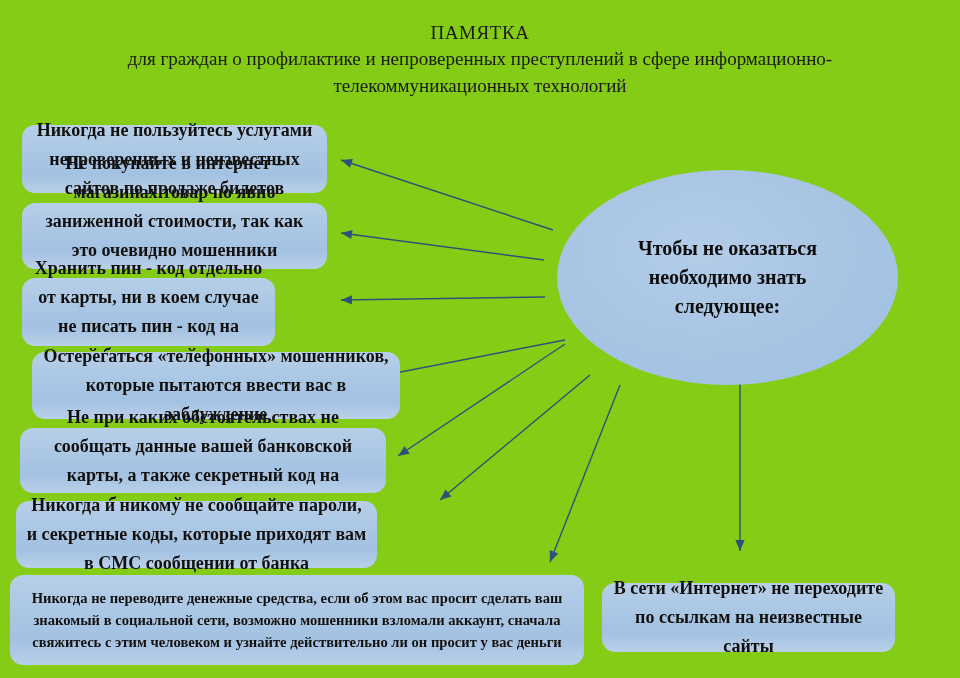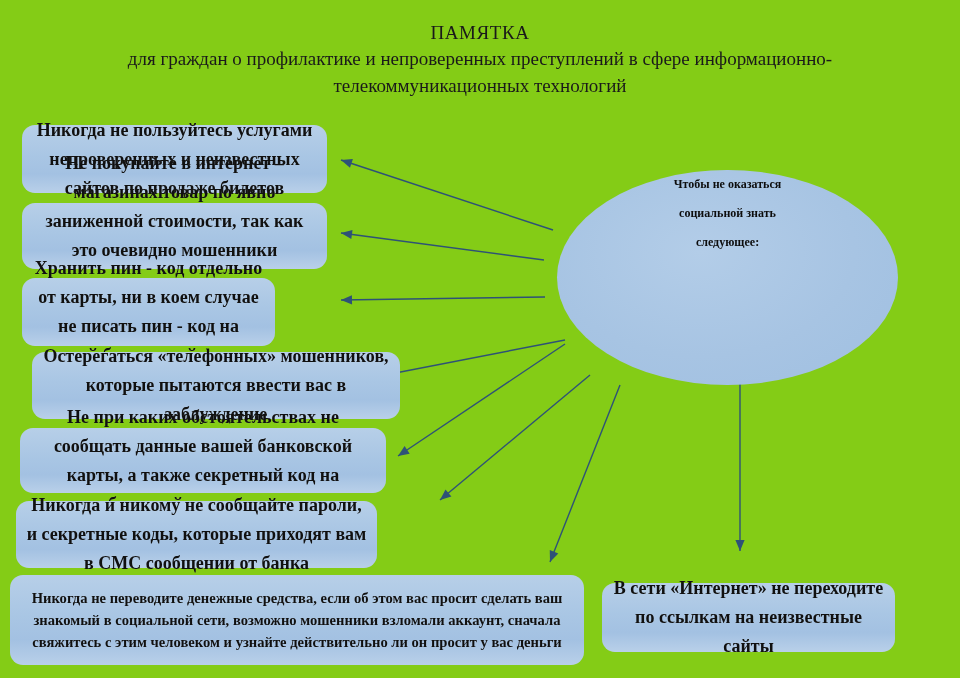--- a/index.html
+++ b/index.html
@@ -54,26 +54,26 @@
   }
   .node .node-text { display: block; width: 100%; }
   .node.wide { font-size: 14.6px; line-height: 22px; }
   
   .ellipse {
     position: absolute;
     box-sizing: border-box;
     border-radius: 50%;
     background: radial-gradient(ellipse at 42% 38%, #b3cde8 0%, #a7c4e3 55%, #9fbfe1 100%);
     display: flex;
-    align-items: flex-start;
+    align-items: center;
     justify-content: center;
     text-align: center;
     color: #0d0d0d;
     font-weight: bold;
-    font-size: 12px;
+    font-size: 20px;
     line-height: 29px;
   }
   
   #arrows {
     position: absolute;
     left: 0;
     top: 0;
     width: 960px;
     height: 678px;
     pointer-events: none;
@@ -153,18 +153,18 @@
     <span class="node-text">Никогда не переводите денежные средства, если об этом вас просит сделать ваш знакомый в социальной сети, возможно мошенники взломали аккаунт, сначала свяжитесь с этим человеком и узнайте действительно ли он просит у вас деньги</span>
   </div>
 
   <div class="node" id="node-unknown-links" style="left: 602px; top: 583px; width: 293px; height: 69px;">
     <span class="node-text">В сети «Интернет» не переходите по ссылкам на неизвестные сайты</span>
   </div>
 
   <div class="ellipse" id="node-center" style="left: 557px; top: 170px; width: 341px; height: 215px;">
     <span class="node-text">
         <div>Чтобы не оказаться</div>
-        <div>социальной знать</div>
+        <div>необходимо знать</div>
         <div>следующее:</div>
       </span>
   </div>
 
 </div>
 
 </body></html>

